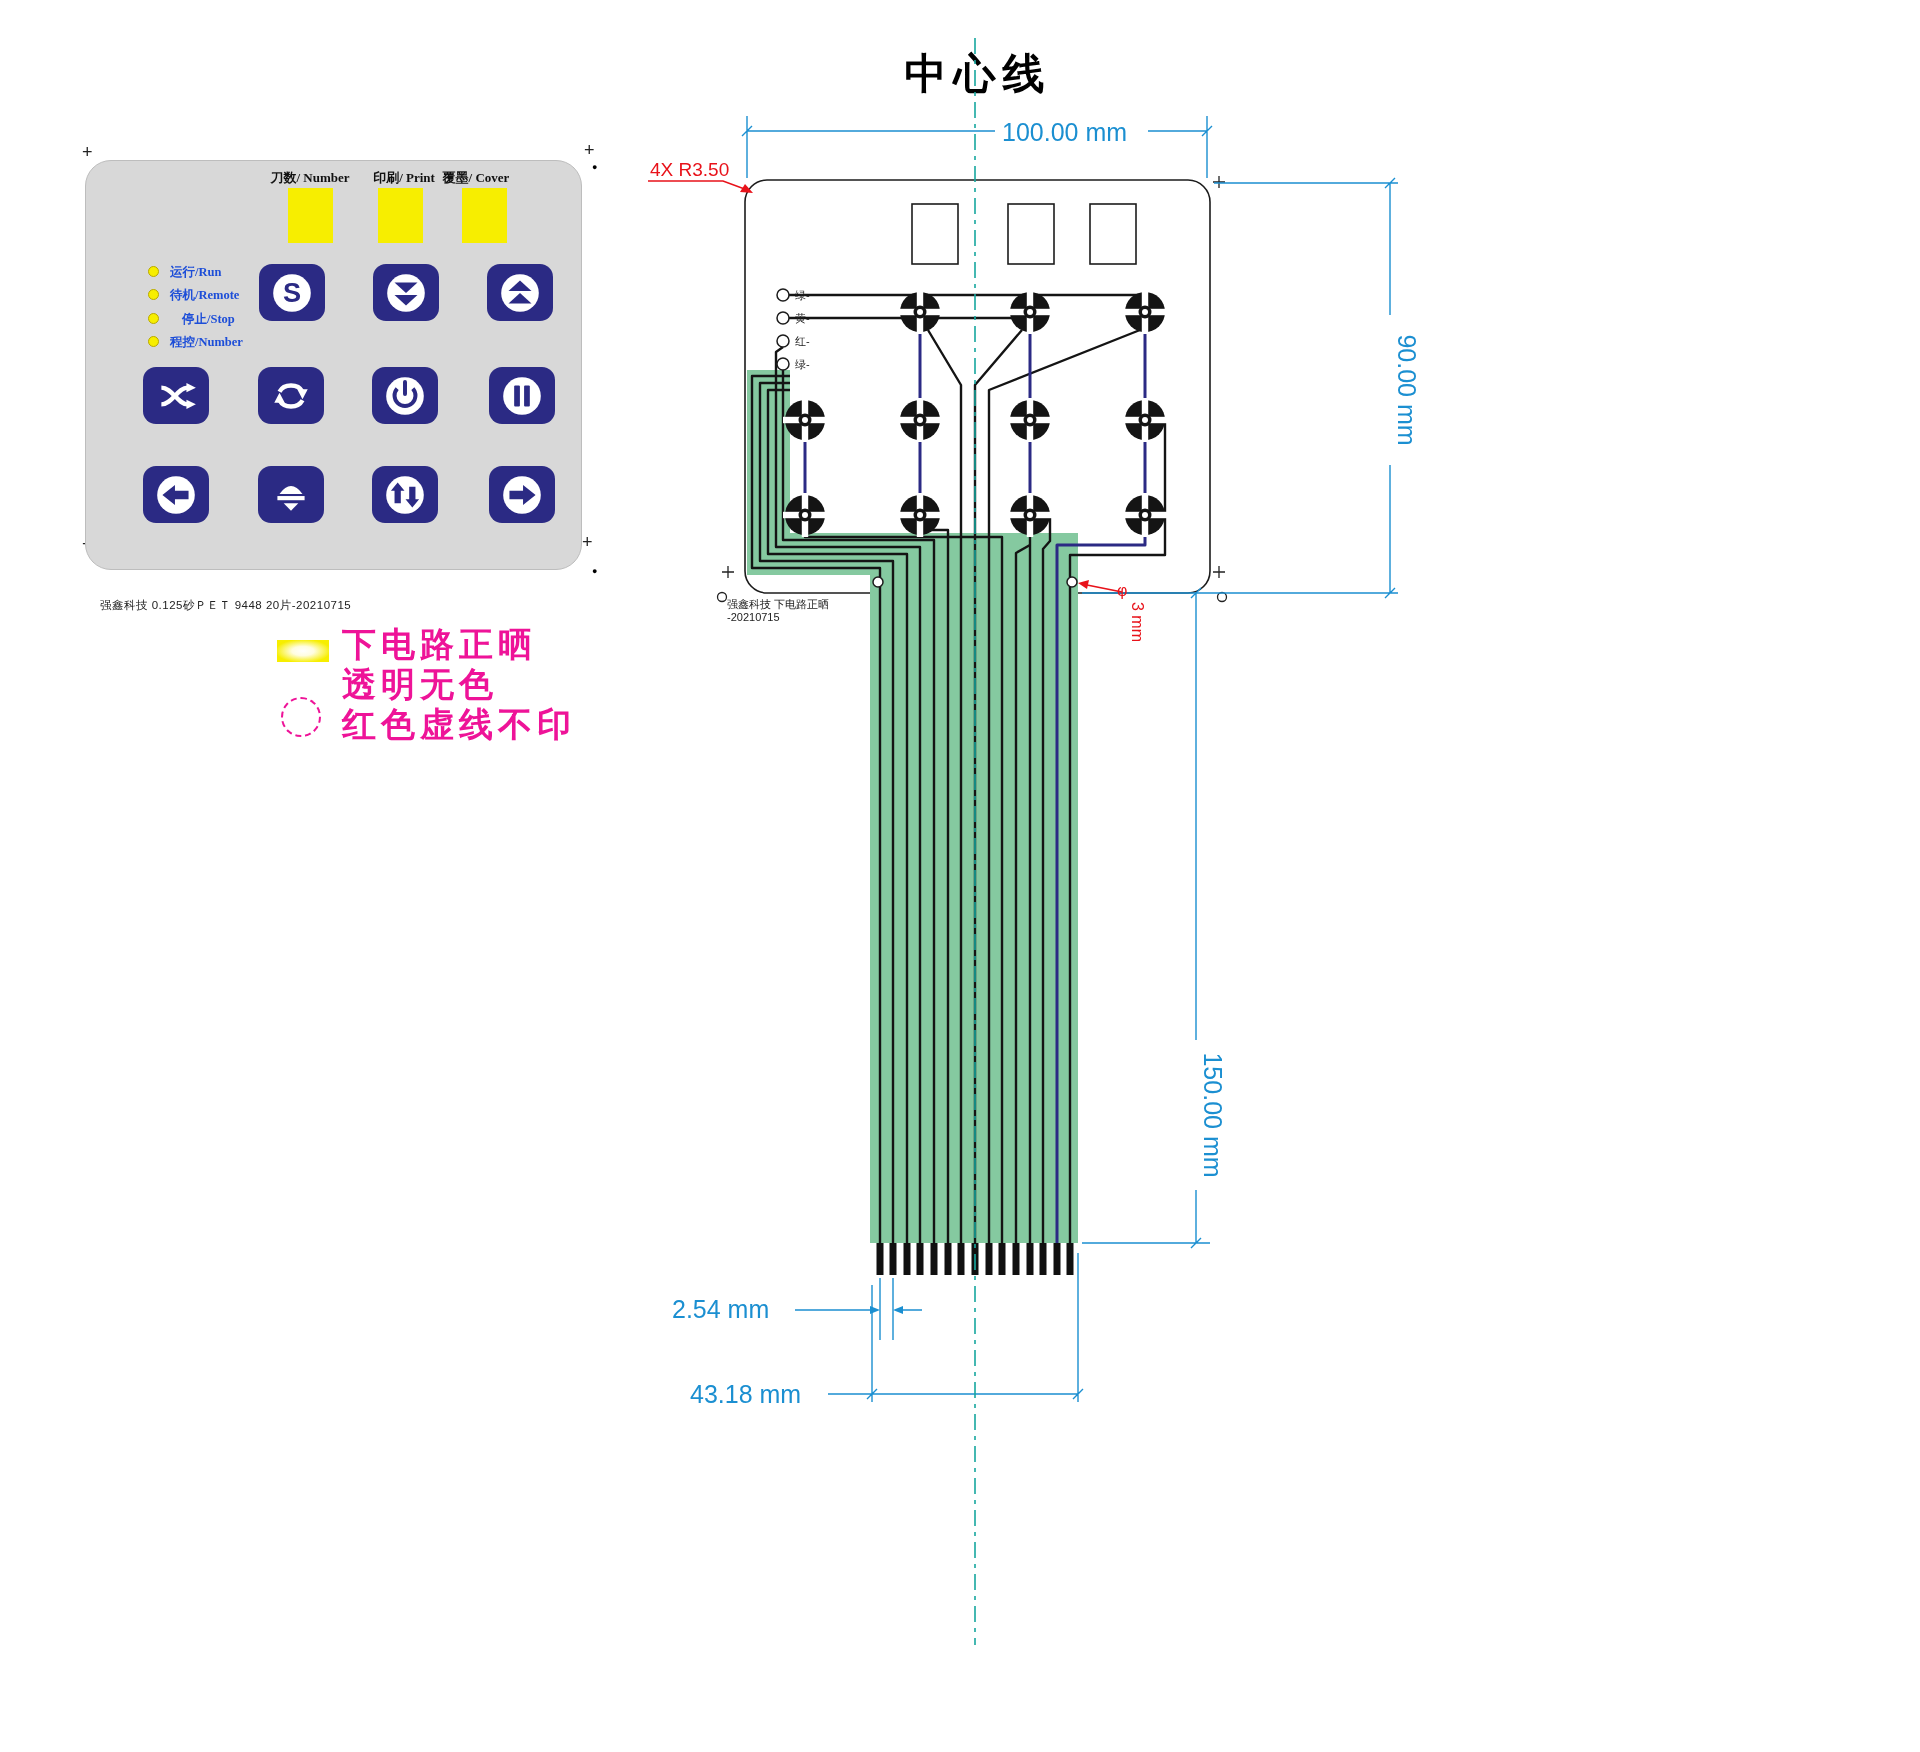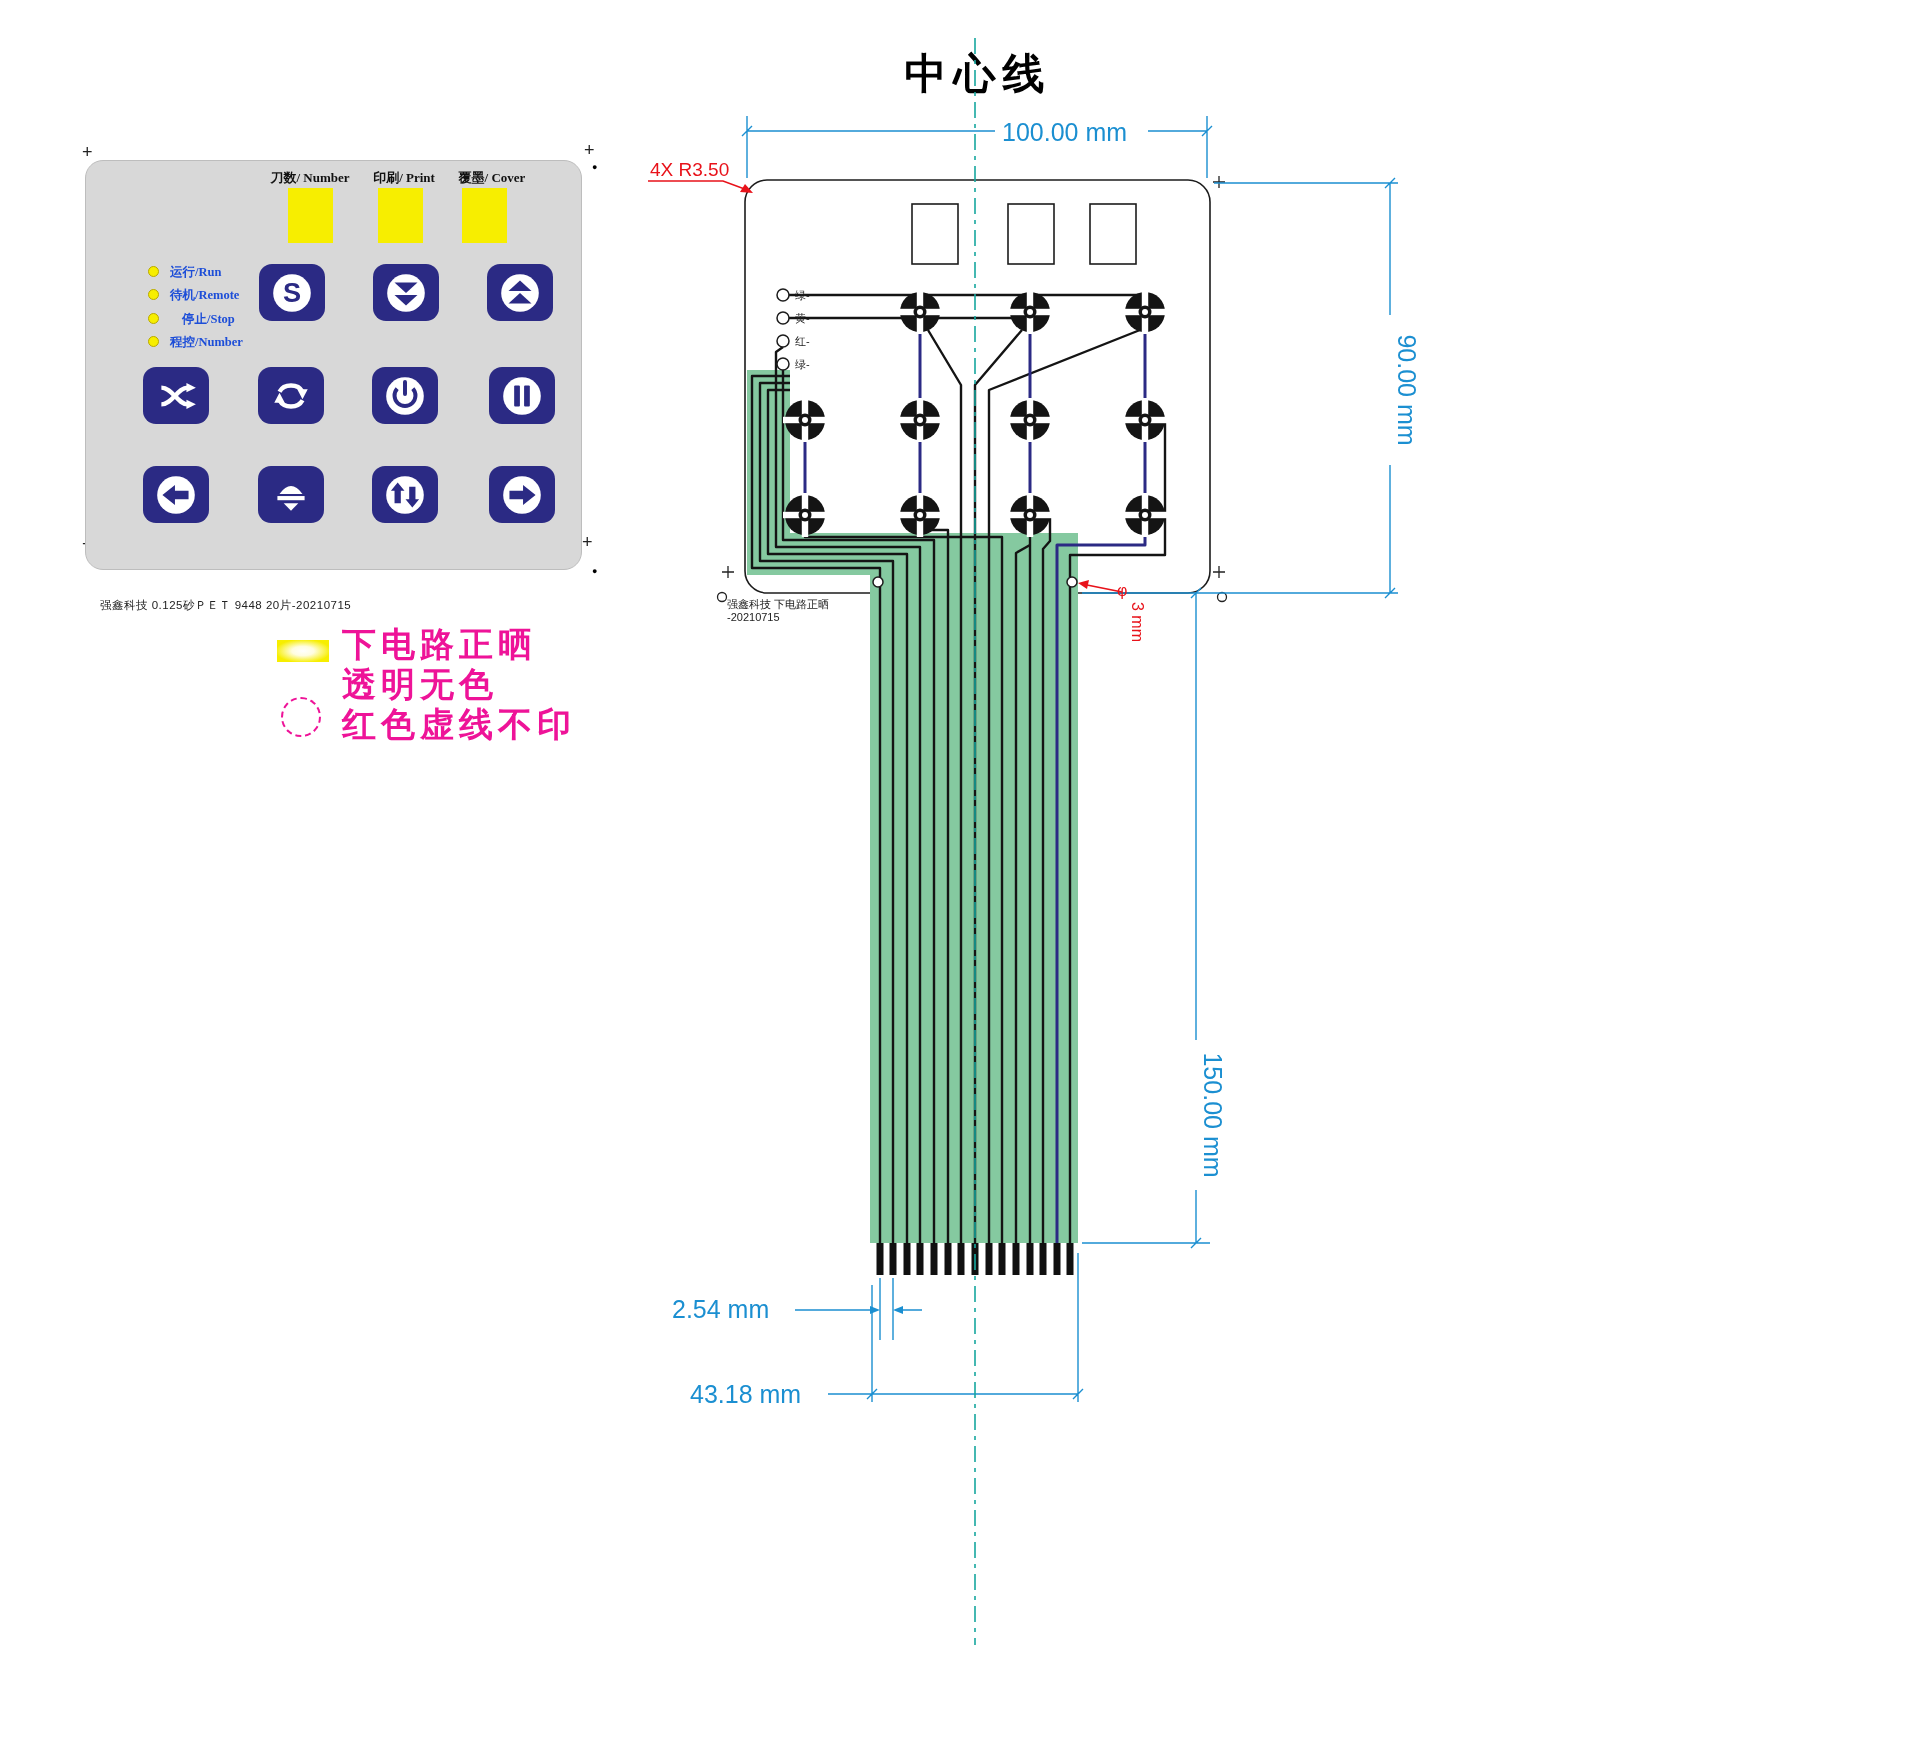--- a/index.html
+++ b/index.html
@@ -5,21 +5,21 @@
   :root{
     --gray:#d8d8d8; --yellow:#f7ee00; --navy:#2b2a84; --magenta:#ee1398;
     --blue:#1b8fd1; --red:#e8121a; --green:#85c9a0; --teal:#17a79f; --ink:#141414;
   }
   *{margin:0;padding:0;box-sizing:border-box}
   body{background:#fff;font-family:"Liberation Sans",sans-serif}
   #sheet{position:relative;width:1920px;height:1752px;background:#fff;overflow:hidden}
 
   
   .panel{position:absolute;left:85px;top:160px;width:497px;height:410px;
-         background:var(--gray);border-radius:18px;border:1px solid #bdbdbd}
+         background:var(--gray);border-radius:26px;border:1px solid #bdbdbd}
   .win-label{position:absolute;transform:translateX(-50%);font:700 13px "Liberation Serif",serif;color:#111;white-space:nowrap}
   .window{position:absolute;width:45px;height:55px;background:var(--yellow)}
   .led{position:absolute;width:11px;height:11px;border-radius:50%;background:var(--yellow);border:1px solid #b9a900}
   .led-label{position:absolute;font:700 12.5px "Liberation Serif",serif;color:#1d4ed8;white-space:nowrap}
   .btn{position:absolute;width:66px;height:57px;background:var(--navy);border-radius:13px;
        display:flex;align-items:center;justify-content:center}
   .btn svg{width:46px;height:46px;display:block}
   .icon-w{fill:#fff}
   .icon-n{fill:var(--navy)}
   .stroke-w{stroke:#fff;fill:none}
@@ -68,21 +68,21 @@
   <span class="mark" style="left:584px;top:140px">+</span>
   <span class="mark" style="left:82px;top:534px">+</span>
   <span class="mark" style="left:582px;top:532px">+</span>
   <span class="dotmark" style="left:592px;top:162px">●</span>
   <span class="dotmark" style="left:592px;top:566px">●</span>
 
   <div class="panel">
 
     <span class="win-label" style="left:224px;top:8px">刀数/ Number</span>
     <span class="win-label" style="left:318px;top:8px">印刷/ Print</span>
-    <span class="win-label" style="left:406px;top:8px">覆墨/ Cover</span>
+    <span class="win-label" style="left:390px;top:8px">覆墨/ Cover</span>
 
     <div class="window" style="left:202px;top:27px"></div>
     <div class="window" style="left:292px;top:27px"></div>
     <div class="window" style="left:376px;top:27px"></div>
 
     <div class="led" style="left:62px;top:105px"></div>
     <div class="led" style="left:62px;top:128px"></div>
     <div class="led" style="left:62px;top:152px"></div>
     <div class="led" style="left:62px;top:175px"></div>
     <span class="led-label" style="left:84px;top:103px">运行/Run</span>

